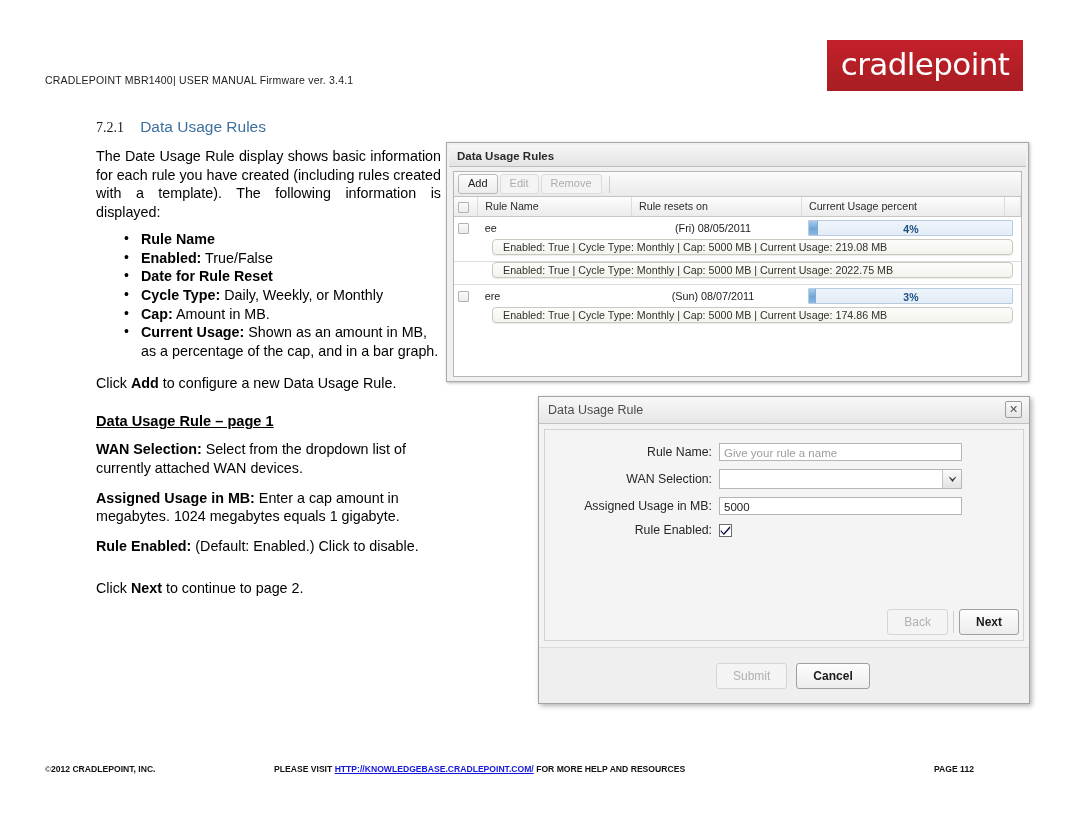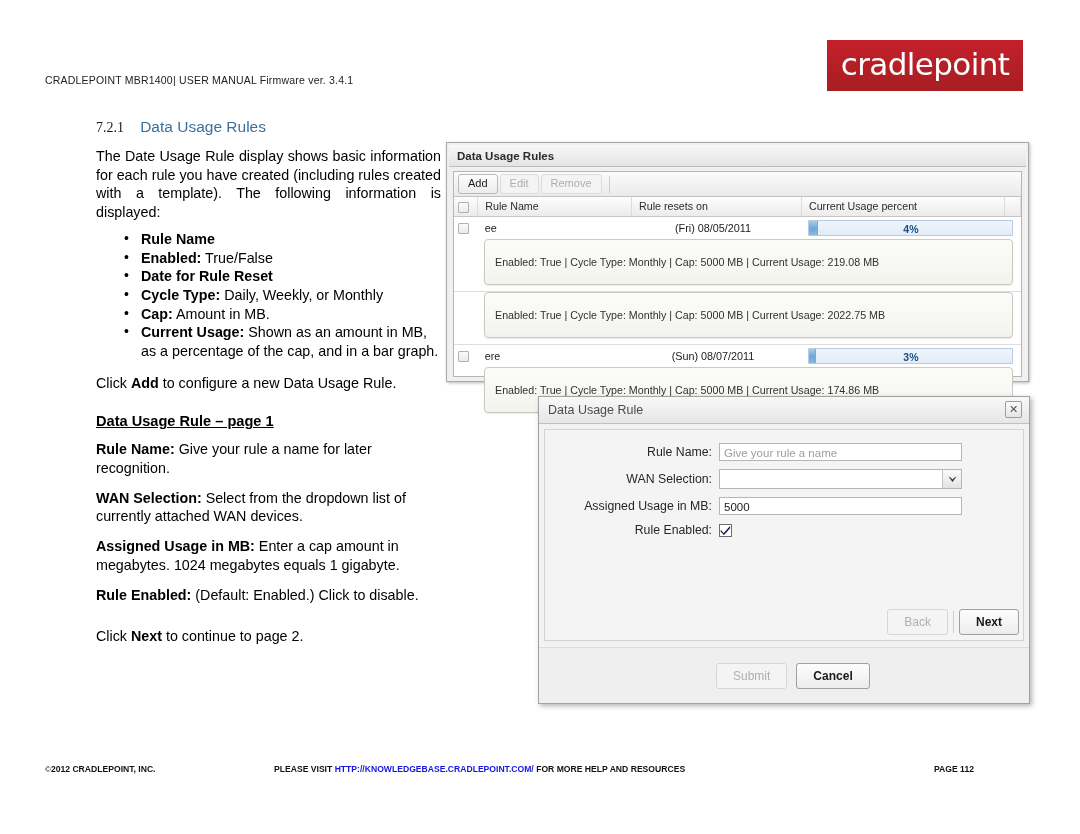--- a/index.html
+++ b/index.html
@@ -131,22 +131,23 @@
   }
   .bar-label {
     position: relative; z-index: 2; text-align: center; line-height: 16px;
     font-size: 10.5px; font-weight: bold; color: #1c4e80;
   }
 
   .detail-row td { padding: 0 8px 6px 30px; }
   .detail-box {
     background: linear-gradient(180deg,#fcfcfa,#f3f3ee);
     border: 1px solid #c9c9c2; border-radius: 4px;
-    font-size: 10.7px; color: #32322c; padding: 16px 10px;
+    font-size: 10.7px; color: #32322c; padding: 1px 10px;
     box-shadow: 0 1px 1px rgba(0,0,0,.08);
+    margin-left: 8px;
   }
   .row-divider td { border-bottom: 1px solid #dedede; height: 0; padding: 0; }
 
   
   #rule-dialog {
     position: absolute; left: 538px; top: 396px; width: 492px; height: 308px;
     background: #f2f2f2; border: 1px solid #a2a2a2;
     box-shadow: 2px 2px 5px rgba(0,0,0,.3);
   }
   #dialog-titlebar {
@@ -215,21 +216,21 @@
     background: #efefef; border-top: 1px solid #dcdcdc;
     display: flex; align-items: center; padding-left: 177px; gap: 9px;
   }
 
   
   #page-footer { position: absolute; left: 0; bottom: 52px; width: 1080px; height: 20px; }
   .ft { position: absolute; font-size: 8.6px; font-weight: bold; color: #111; white-space: nowrap; }
   #footer-copyright { left: 45px; top: 2px; }
   #footer-copy-sym { font-weight: normal; font-size: 8px; }
   #footer-center { left: 274px; top: 2px; }
-  #footer-url { color: #1515e0; }
+  #footer-url { color: #1515e0; text-decoration: underline; }
   #footer-page { left: 934px; top: 2px; }
 </style>
 </head>
 <body>
 
 <div id="header-bar">
   <div id="doc-header-text">CRADLEPOINT MBR1400| USER MANUAL Firmware ver. 3.4.1</div>
   <div id="brand-logo">
     <span id="brand-logo-text">cradlepoint</span>
   </div>
@@ -252,23 +253,20 @@
     <li><span class="bl">Cap:</span><span> Amount in MB.</span></li>
     <li><span class="bl">Current Usage:</span><span> Shown as an amount in MB, as a percentage of the cap, and in a bar graph.</span></li>
   </ul>
 
   <p id="click-add-para" class="para-block">
     <span>Click </span><span class="bl">Add</span><span> to configure a new Data Usage Rule.</span>
   </p>
 
   <div id="subheading-rule-page1">Data Usage Rule – page 1</div>
 
-  <p class="para-block">
-    <span class="bl">Rule Name:</span><span> Give your rule a name for later recognition.</span>
-  </p>
   <p class="para-block">
     <span class="bl">WAN Selection:</span><span> Select from the dropdown list of currently attached WAN devices.</span>
   </p>
   <p class="para-block">
     <span class="bl">Assigned Usage in MB:</span><span> Enter a cap amount in megabytes. 1024 megabytes equals 1 gigabyte.</span>
   </p>
   <p class="para-block">
     <span class="bl">Rule Enabled:</span><span> (Default: Enabled.) Click to disable.</span>
   </p>
 

